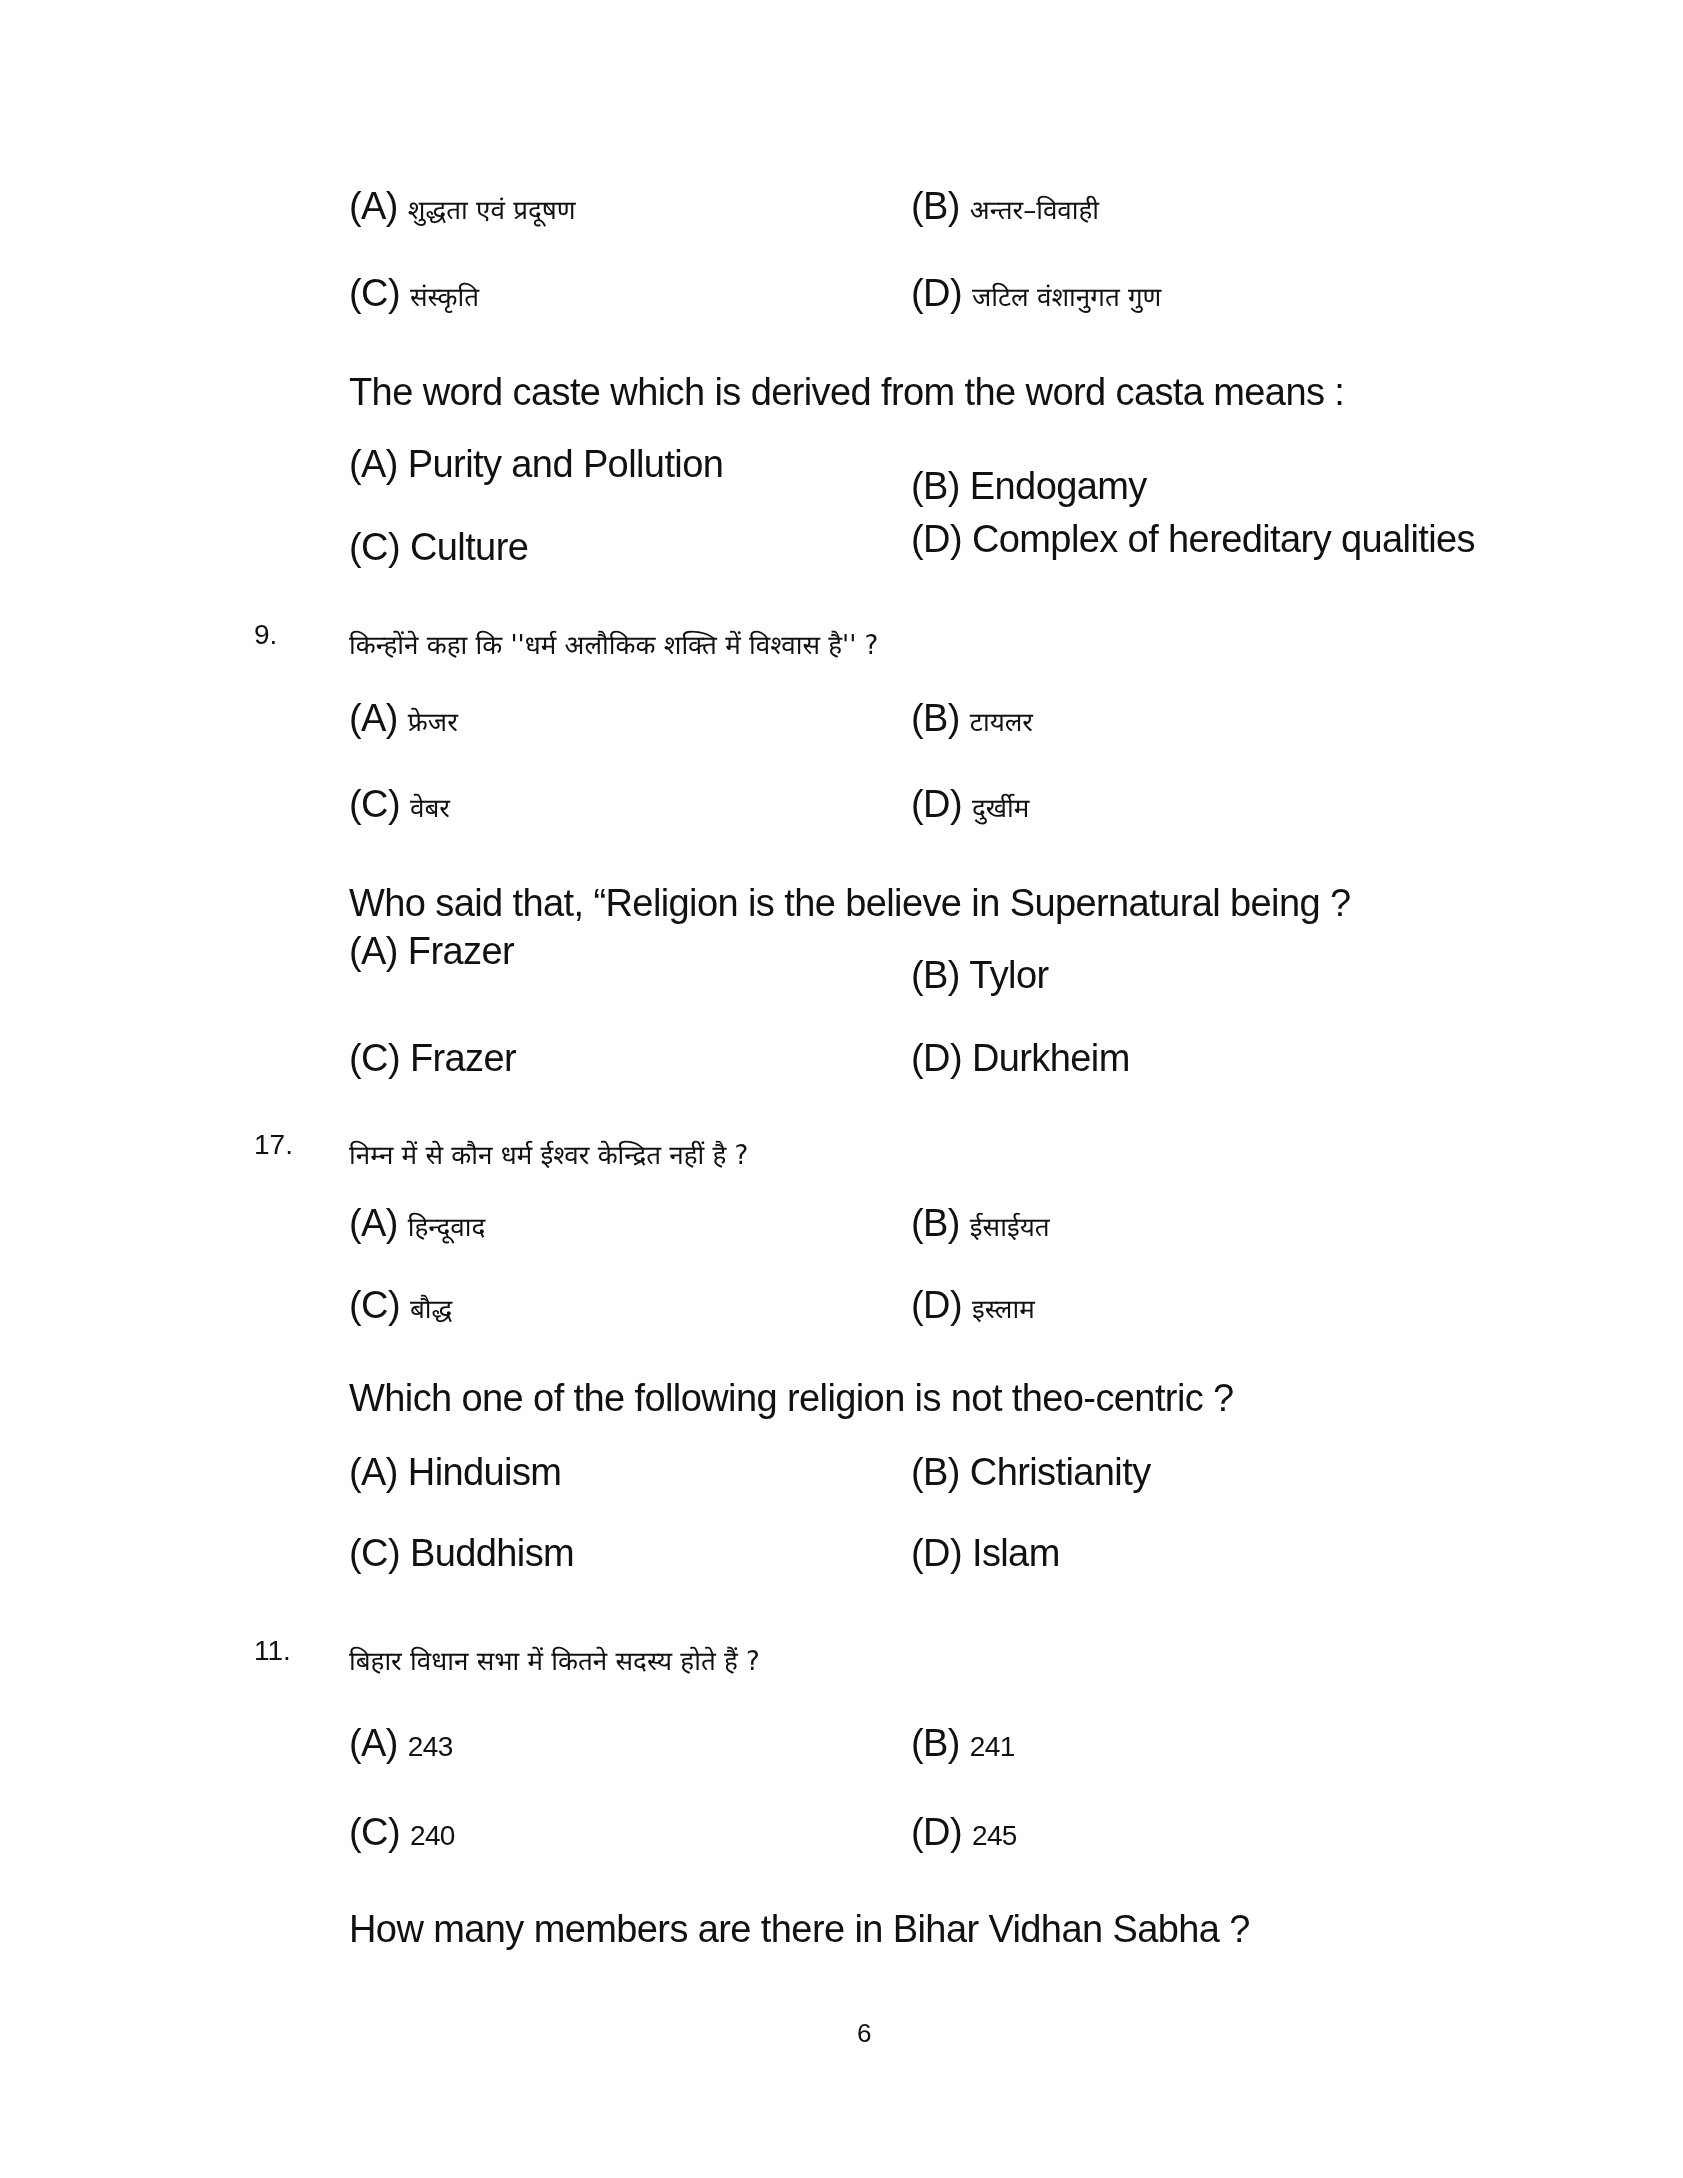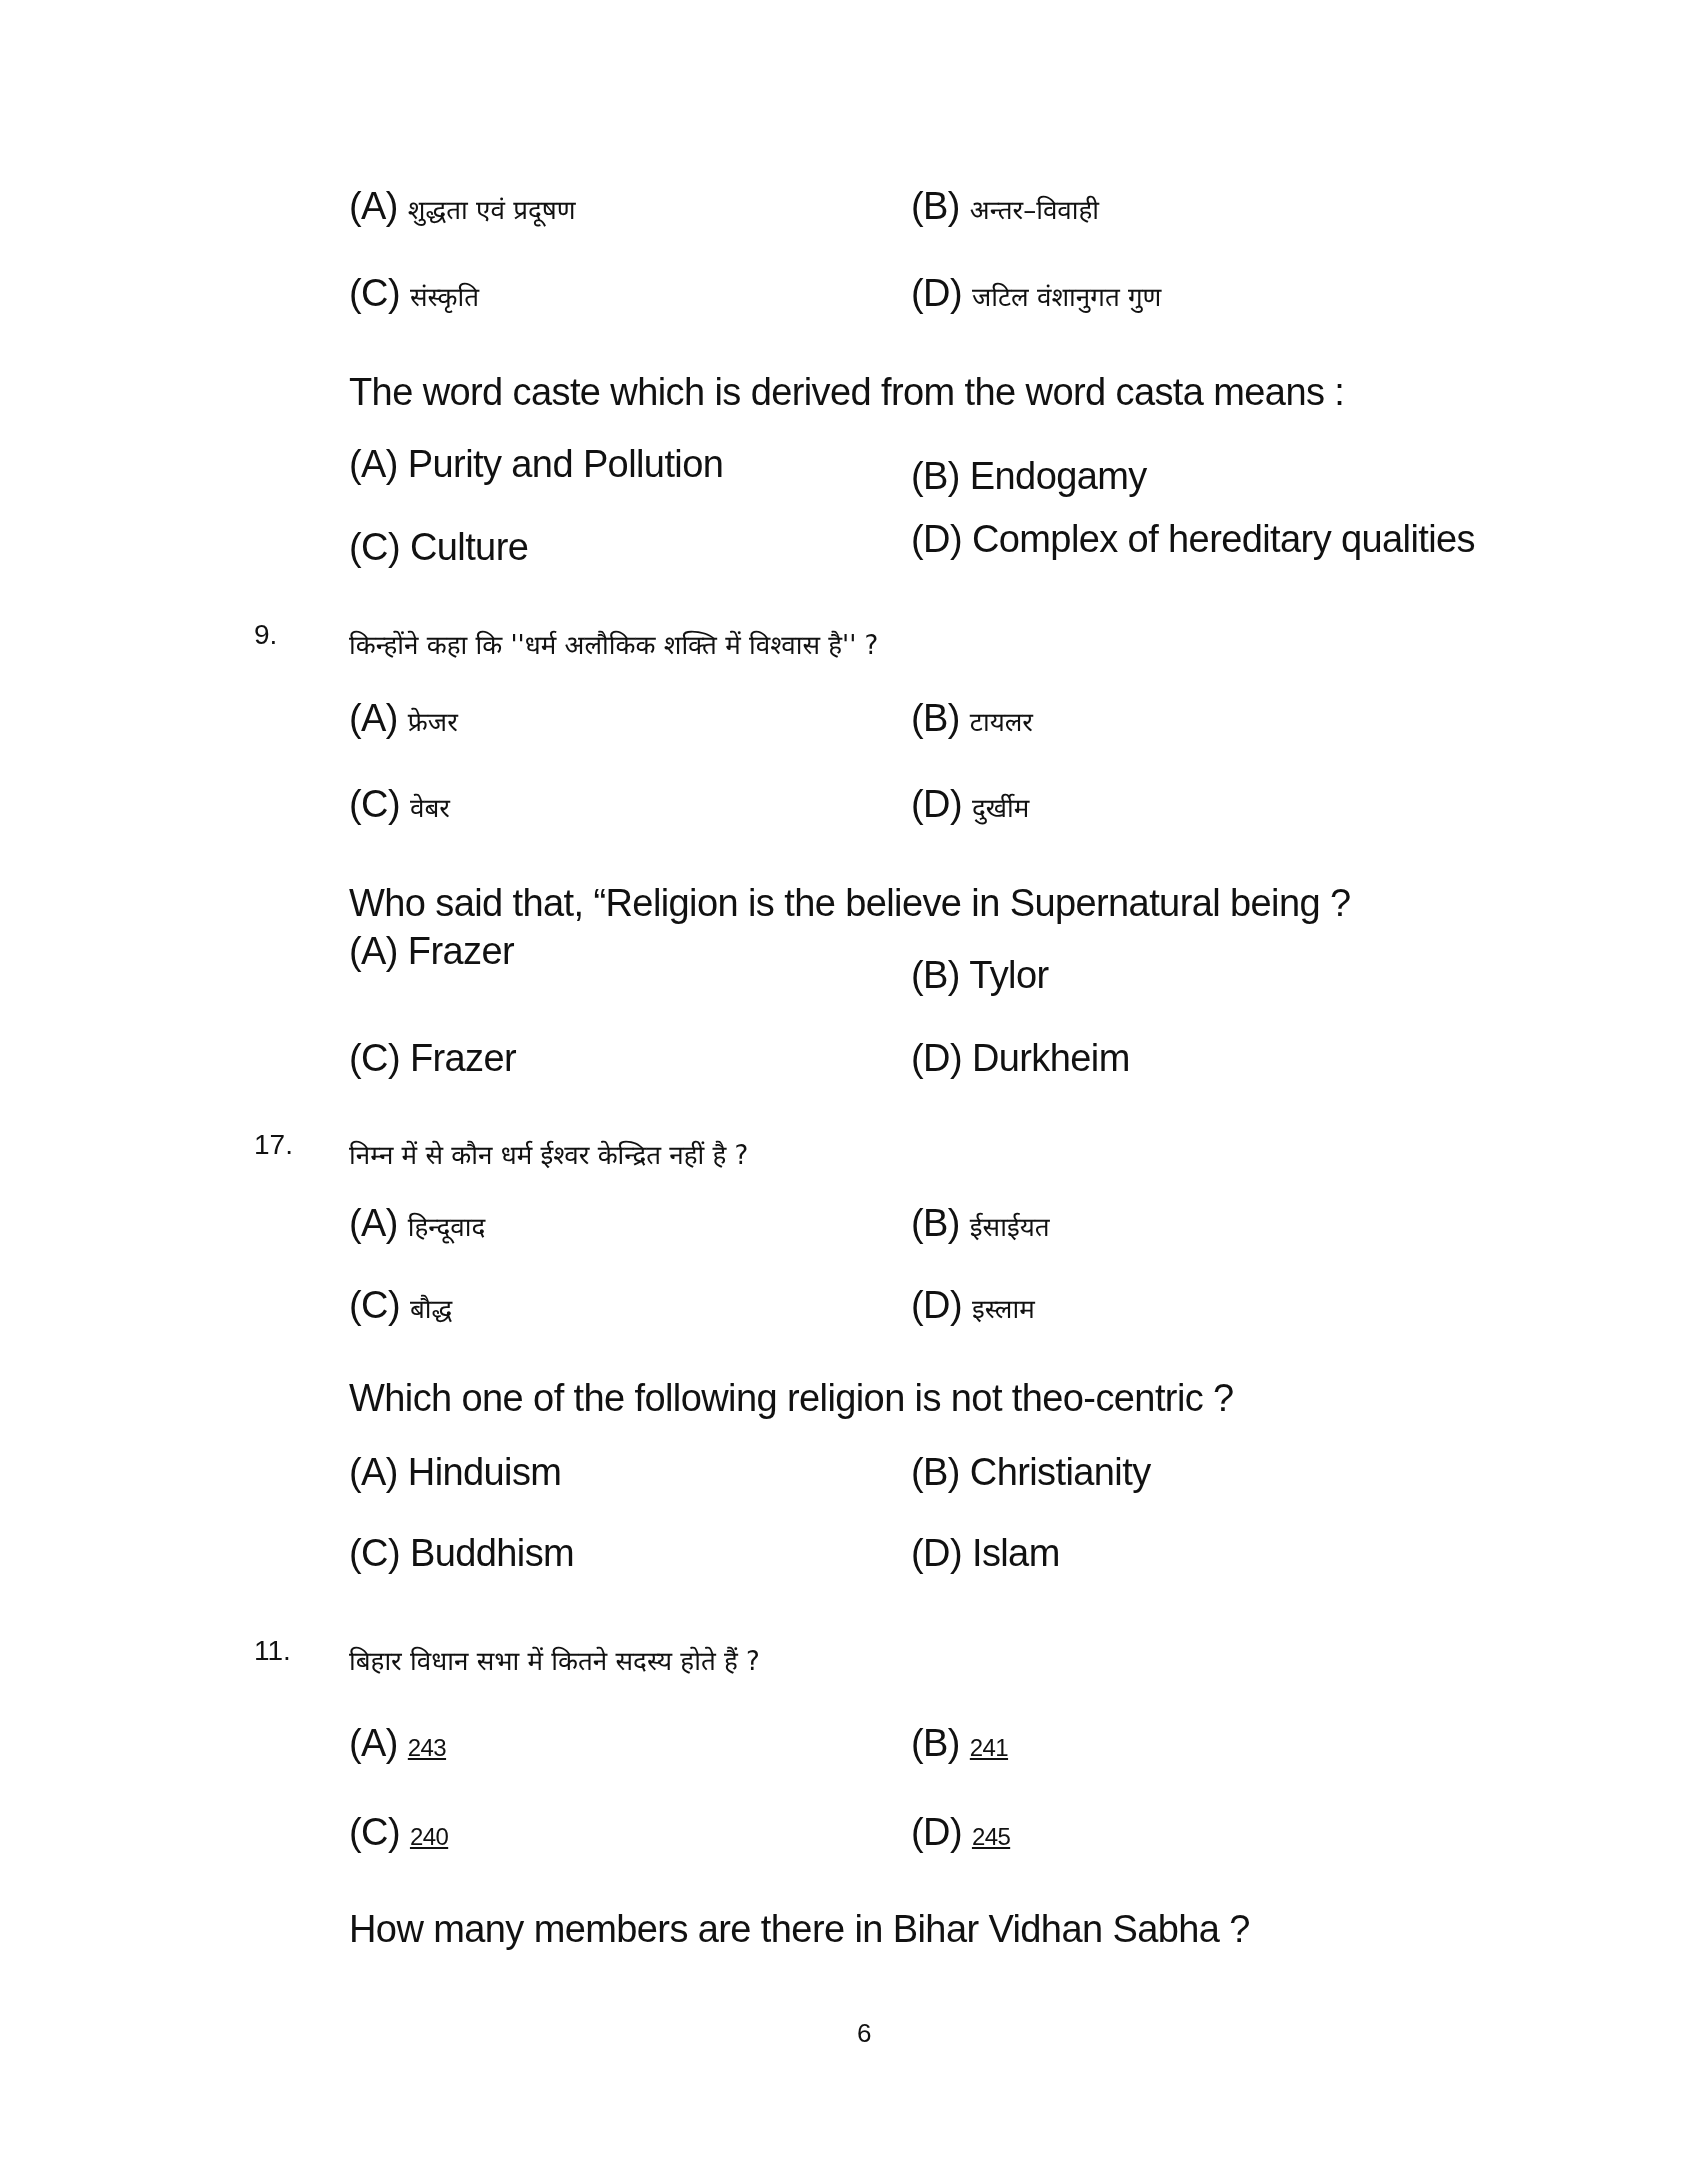--- a/index.html
+++ b/index.html
@@ -3,21 +3,21 @@
 <meta charset="utf-8">
 <style>
   html, body { margin: 0; padding: 0; background: #ffffff; }
   body { width: 1683px; height: 2178px; position: relative; overflow: hidden;
          font-family: "Liberation Sans", "DejaVu Sans", sans-serif; color: #111111; }
   .line { position: absolute; white-space: nowrap; font-size: 38px; line-height: 38px; letter-spacing: -0.6px; }
   .qnum { position: absolute; font-size: 28px; line-height: 28px; white-space: nowrap; }
   .col-a { left: 349px; }
   .col-b { left: 911px; }
   .qtext { left: 349px; margin-top: 10px; }
-  .num-small { font-size: 24px; text-decoration: underline; }
+  .num-small { font-size: 28px; }
   .page-num { position: absolute; left: 857px; font-size: 26px; line-height: 26px; }
   .hi { font-family: "DejaVu Sans", sans-serif; font-size: 26px; letter-spacing: 0; }
 </style>
 </head>
 <body>
 
 <div>
 
   <div class="line col-a" style="top:187px">
     <span>(A)</span>
@@ -34,21 +34,21 @@
   <div class="line col-b" style="top:274px">
     <span>(D)</span>
     <span class="hi">जटिल वंशानुगत गुण</span>
   </div>
 
   <div class="line qtext" style="top:363px">The word caste which is derived from the word casta means :</div>
   <div class="line col-a" style="top:445px">
     <span>(A)</span>
     <span>Purity and Pollution</span>
   </div>
-  <div class="line col-b" style="top:457px">
+  <div class="line col-b" style="top:467px">
     <span>(B)</span>
     <span>Endogamy</span>
   </div>
   <div class="line col-a" style="top:528px">
     <span>(C)</span>
     <span>Culture</span>
   </div>
   <div class="line col-b" style="top:520px">
     <span>(D)</span>
     <span>Complex of hereditary qualities</span>

